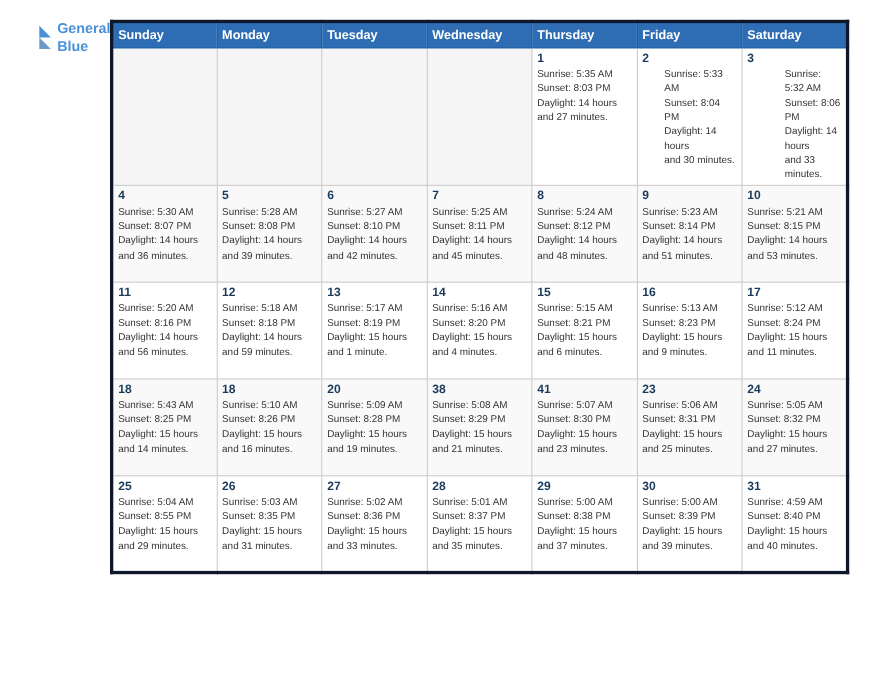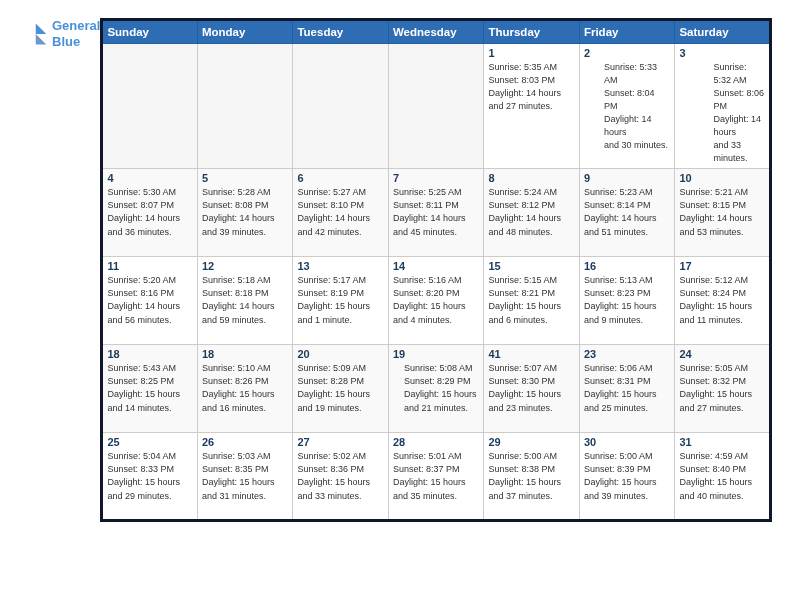--- a/index.html
+++ b/index.html
@@ -274,22 +274,22 @@
 and 16 minutes.</div>
           </td>
           <td>
             <div class="day-num">20</div>
             <div class="day-info" style="white-space: pre-line;">Sunrise: 5:09 AM
 Sunset: 8:28 PM
 Daylight: 15 hours
 and 19 minutes.</div>
           </td>
           <td>
-            <div class="day-num">19</div>
-            <div class="day-info" style="white-space: pre-line; margin-left: 11px;">Sunrise: 5:08 AM
+            <div class="day-num">38</div>
+            <div class="day-info" style="white-space: pre-line;">Sunrise: 5:08 AM
 Sunset: 8:29 PM
 Daylight: 15 hours
 and 21 minutes.</div>
           </td>
           <td>
             <div class="day-num">41</div>
             <div class="day-info" style="white-space: pre-line;">Sunrise: 5:07 AM
 Sunset: 8:30 PM
 Daylight: 15 hours
 and 23 minutes.</div>
@@ -306,21 +306,21 @@
             <div class="day-info" style="white-space: pre-line;">Sunrise: 5:05 AM
 Sunset: 8:32 PM
 Daylight: 15 hours
 and 27 minutes.</div>
           </td>
         </tr>
         <tr>
           <td>
             <div class="day-num">25</div>
             <div class="day-info" style="white-space: pre-line;">Sunrise: 5:04 AM
-Sunset: 8:33 PM
+Sunset: 8:55 PM
 Daylight: 15 hours
 and 29 minutes.</div>
           </td>
           <td>
             <div class="day-num">26</div>
             <div class="day-info" style="white-space: pre-line;">Sunrise: 5:03 AM
 Sunset: 8:35 PM
 Daylight: 15 hours
 and 31 minutes.</div>
           </td>

